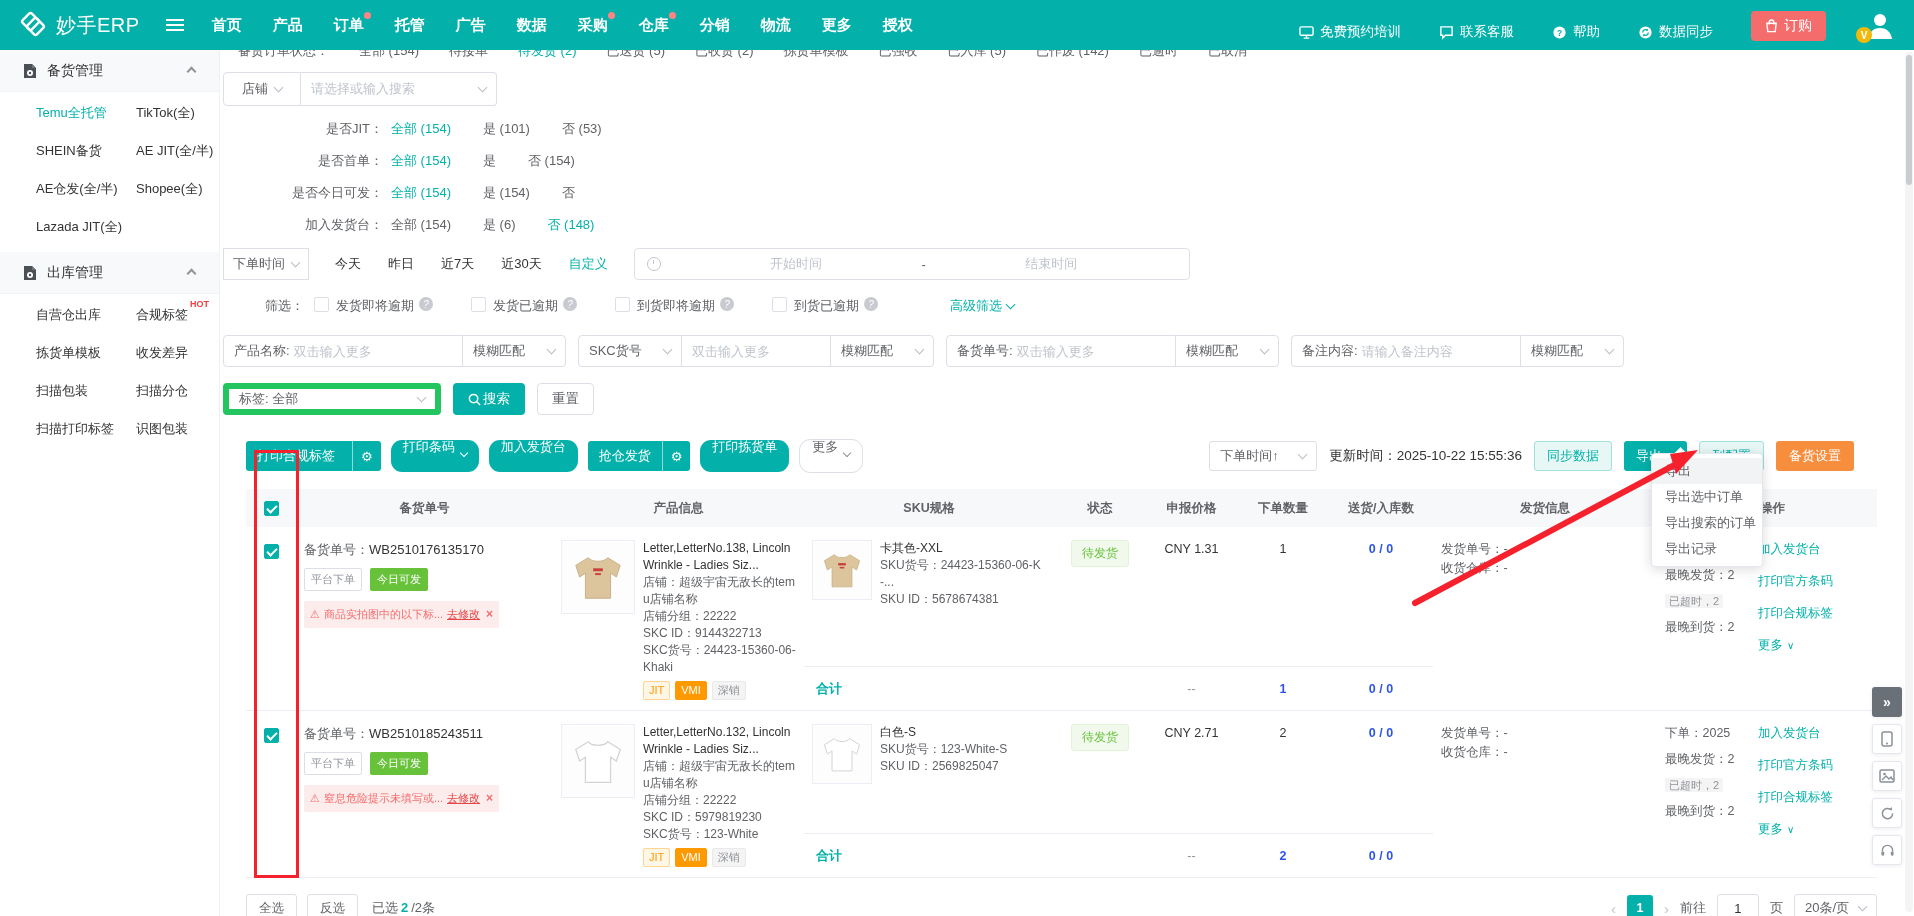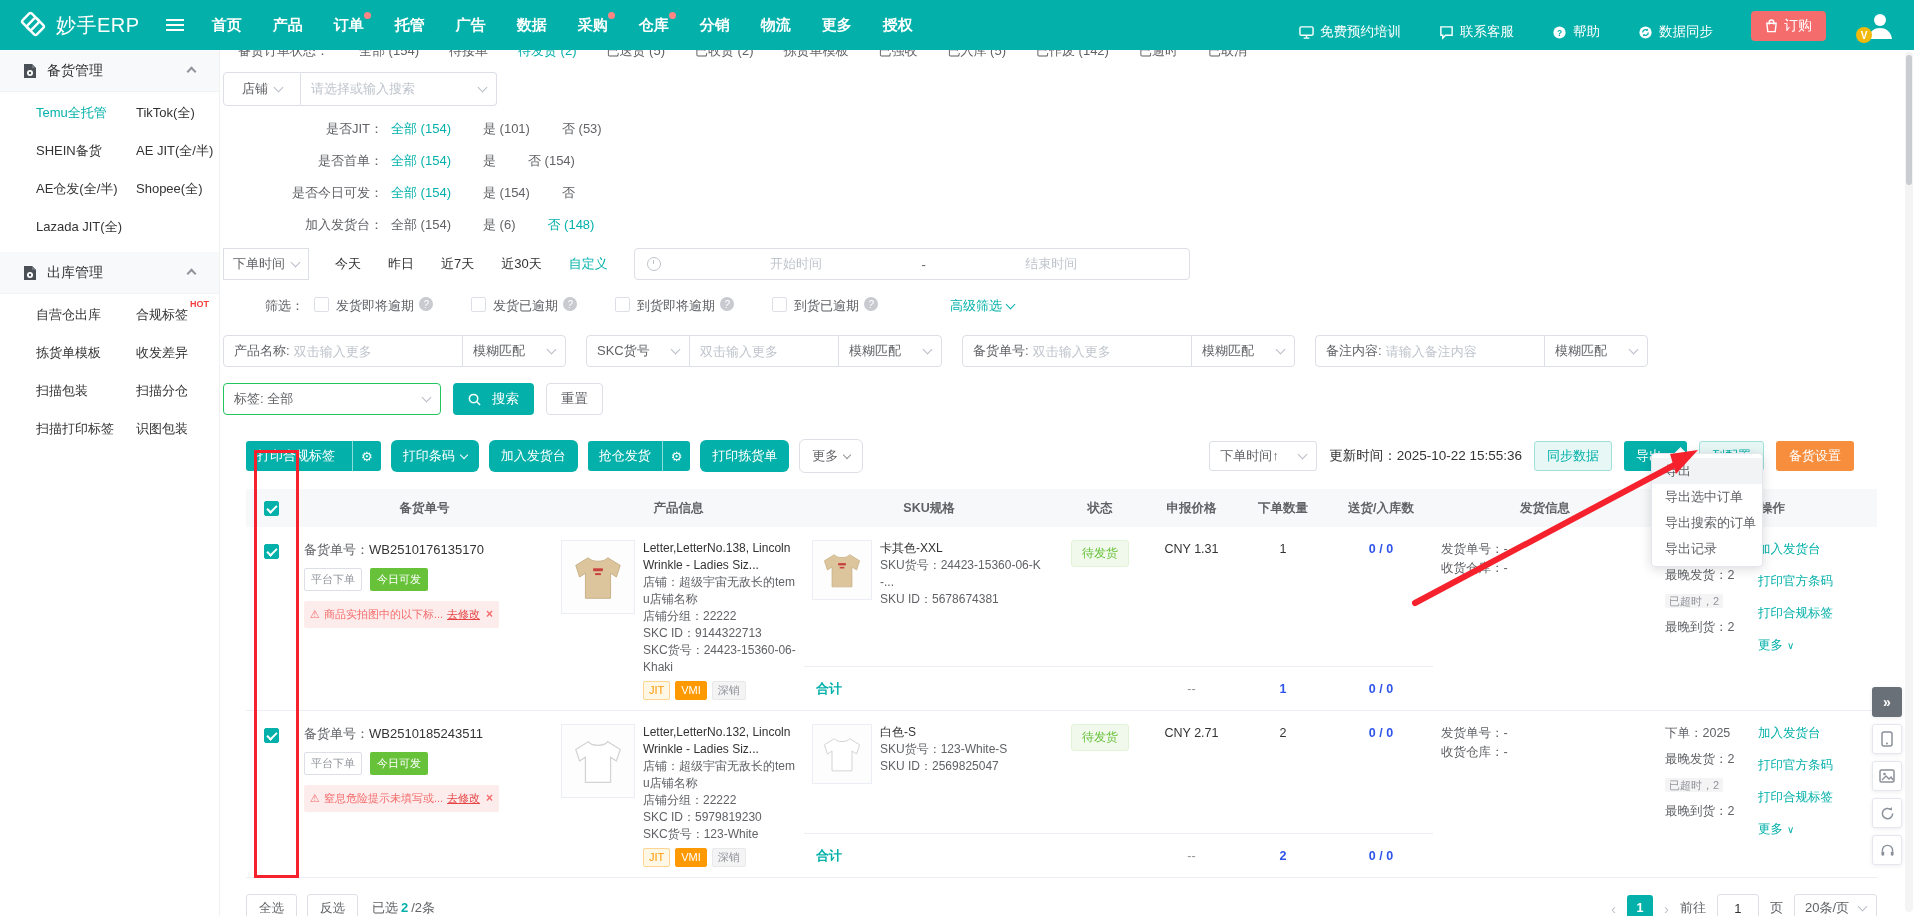--- a/index.html
+++ b/index.html
@@ -66,40 +66,40 @@
 .check-row{display:flex;align-items:center;margin:17px 0 0 45px;color:#606266}
 .check-item{display:flex;align-items:flex-start;margin-right:38px;cursor:pointer}
 .cb{width:15px;height:15px;border-radius:2px;border:1px solid #04b1aa;background:#04b1aa;position:relative;flex:none;cursor:pointer}
 .cb::after{content:"";position:absolute;left:4px;top:1px;width:4px;height:8px;border:solid #fff;border-width:0 2px 2px 0;transform:rotate(45deg)}
 .cb.unchecked{background:#fff;border-color:#dcdfe6}
 .cb.unchecked::after{display:none}
 .check-item .lbl{margin-left:7px;color:#606266}
 .qmark{width:14px;height:14px;border-radius:50%;background:#c8cad0;color:#fff;font-size:10px;display:flex;align-items:center;justify-content:center;margin-left:5px;flex:none}
 .advanced{color:#04b1aa;margin-left:34px;display:flex;align-items:center;gap:5px;cursor:pointer}
 
-.search-row{display:flex;margin:20px 0 0 3px;gap:20px}
+.search-row{display:flex;margin:20px 0 0 3px;gap:12px}
 .igroup{display:flex}
 .ibx{border:1px solid #dcdfe6;height:32px;display:flex;align-items:center;padding:0 10px;background:#fff;color:#606266}
 .igroup .ibx+.ibx{margin-left:-1px}
 .igroup .ibx:first-child{border-radius:4px 0 0 4px}
 .igroup .ibx:last-child{border-radius:0 4px 4px 0}
 .ibx input{border:none;outline:none;font:inherit;color:#333;width:128px;background:transparent}
 .ibx input::placeholder{color:#bfc4cc}
 .ilabel{margin-right:4px;white-space:nowrap;color:#606266}
 .match{width:104px;justify-content:space-between}
 .skc-select{width:104px;justify-content:space-between}
 
 .tagfilter-row{display:flex;margin:16px 0 0 3px;gap:12px;align-items:center}
-.tag-select{width:218px;height:32px;border:1px solid #22c55e;border-radius:4px;display:flex;align-items:center;justify-content:space-between;padding:0 10px;background:#fff;color:#606266}
-.btn-search{background:#04b1aa;color:#fff;height:32px;border:none;border-radius:4px;padding:0 15px;display:flex;align-items:center;gap:11px;font-size:13.5px;cursor:pointer;font-family:inherit}
+.tag-select{width:218px;height:32px;border:6px solid #22c55e;border-radius:4px;display:flex;align-items:center;justify-content:space-between;padding:0 10px;background:#fff;color:#606266}
+.btn-search{background:#04b1aa;color:#fff;height:32px;border:none;border-radius:4px;padding:0 15px;display:flex;align-items:center;gap:2px;font-size:13.5px;cursor:pointer;font-family:inherit}
 .btn-reset{border:1px solid #dcdfe6;height:32px;border-radius:4px;padding:0 14px;color:#606266;background:#fff;font-size:13.5px;cursor:pointer;font-family:inherit}
 
 
 .toolbar{display:flex;align-items:center;margin:24px 0 0 26px;padding-right:60px}
-.tbtn{background:#04b1aa;color:#fff;height:30px;border-radius:6px;display:flex;align-items:center;padding:16px 12px;margin-right:10px;font-size:13px;cursor:pointer;white-space:nowrap;gap:6px}
+.tbtn{background:#04b1aa;color:#fff;height:30px;border-radius:11px;display:flex;align-items:flex-end;padding:16px 12px;margin-right:10px;font-size:13px;cursor:pointer;white-space:nowrap;gap:6px}
 .tbtn .cvw{width:6px;height:6px;border:solid #fff;border-width:0 1.5px 1.5px 0;transform:rotate(45deg);margin-top:-3px}
 .tbtn-split{display:flex;margin-right:10px}
 .tbtn-split .seg{background:#04b1aa;color:#fff;height:30px;display:flex;align-items:center;padding:0 11px;font-size:13px;cursor:pointer;gap:6px}
 .tbtn-split .seg:first-child{border-radius:3px 0 0 3px;border-right:1px solid rgba(255,255,255,.55)}
 .tbtn-split .seg:last-child{border-radius:0 3px 3px 0;padding:0 8px}
 .tbtn-more{background:#fff;color:#606266;border:1px solid #dcdfe6}
 .tbtn-more .cvg{width:6px;height:6px;border:solid #909399;border-width:0 1.5px 1.5px 0;transform:rotate(45deg);margin-top:-3px}
 .toolbar-right{margin-left:auto;display:flex;align-items:center;gap:12px}
 .sort-select{width:108px;height:30px;border:1px solid #dcdfe6;border-radius:3px;display:flex;align-items:center;justify-content:space-between;padding:0 10px;color:#606266;background:#fff;cursor:pointer}
 .update-text{color:#333;font-size:13.5px;white-space:nowrap}

